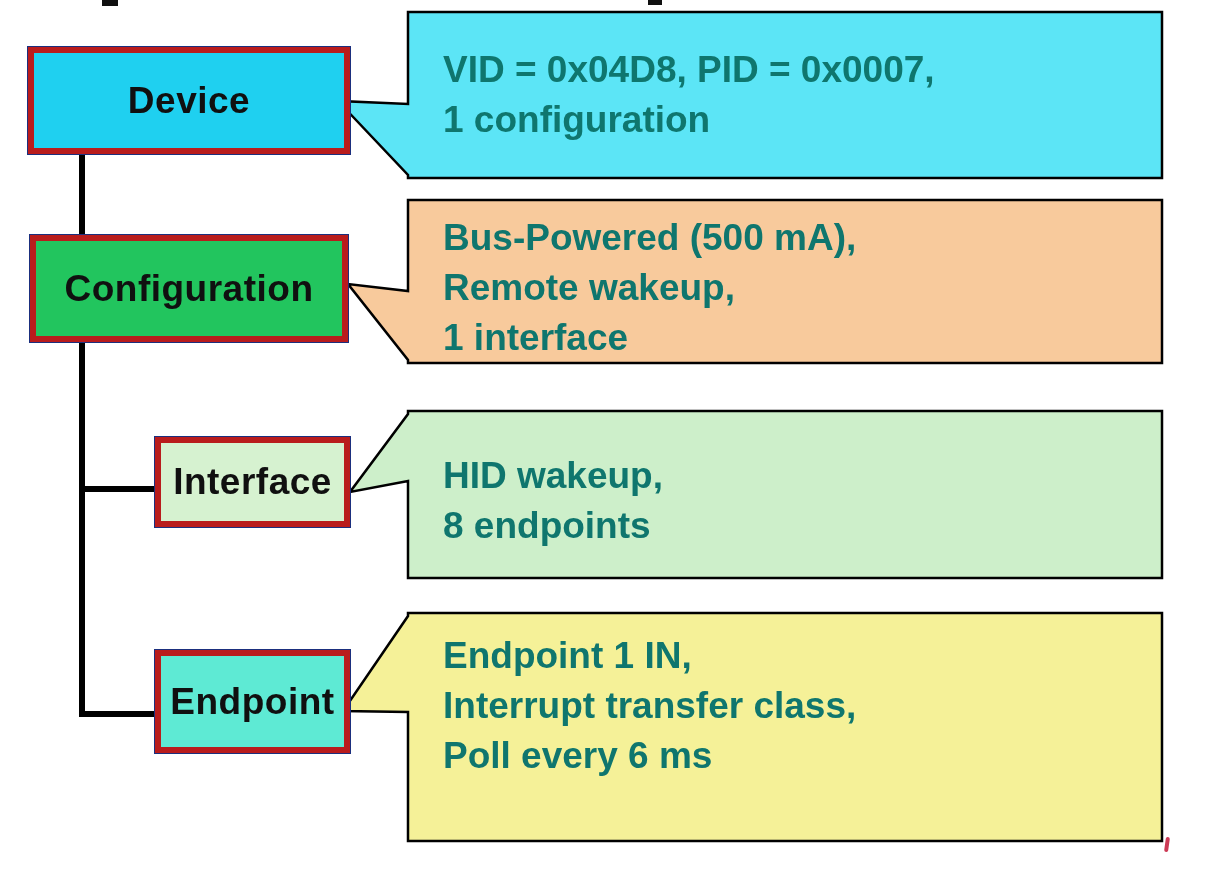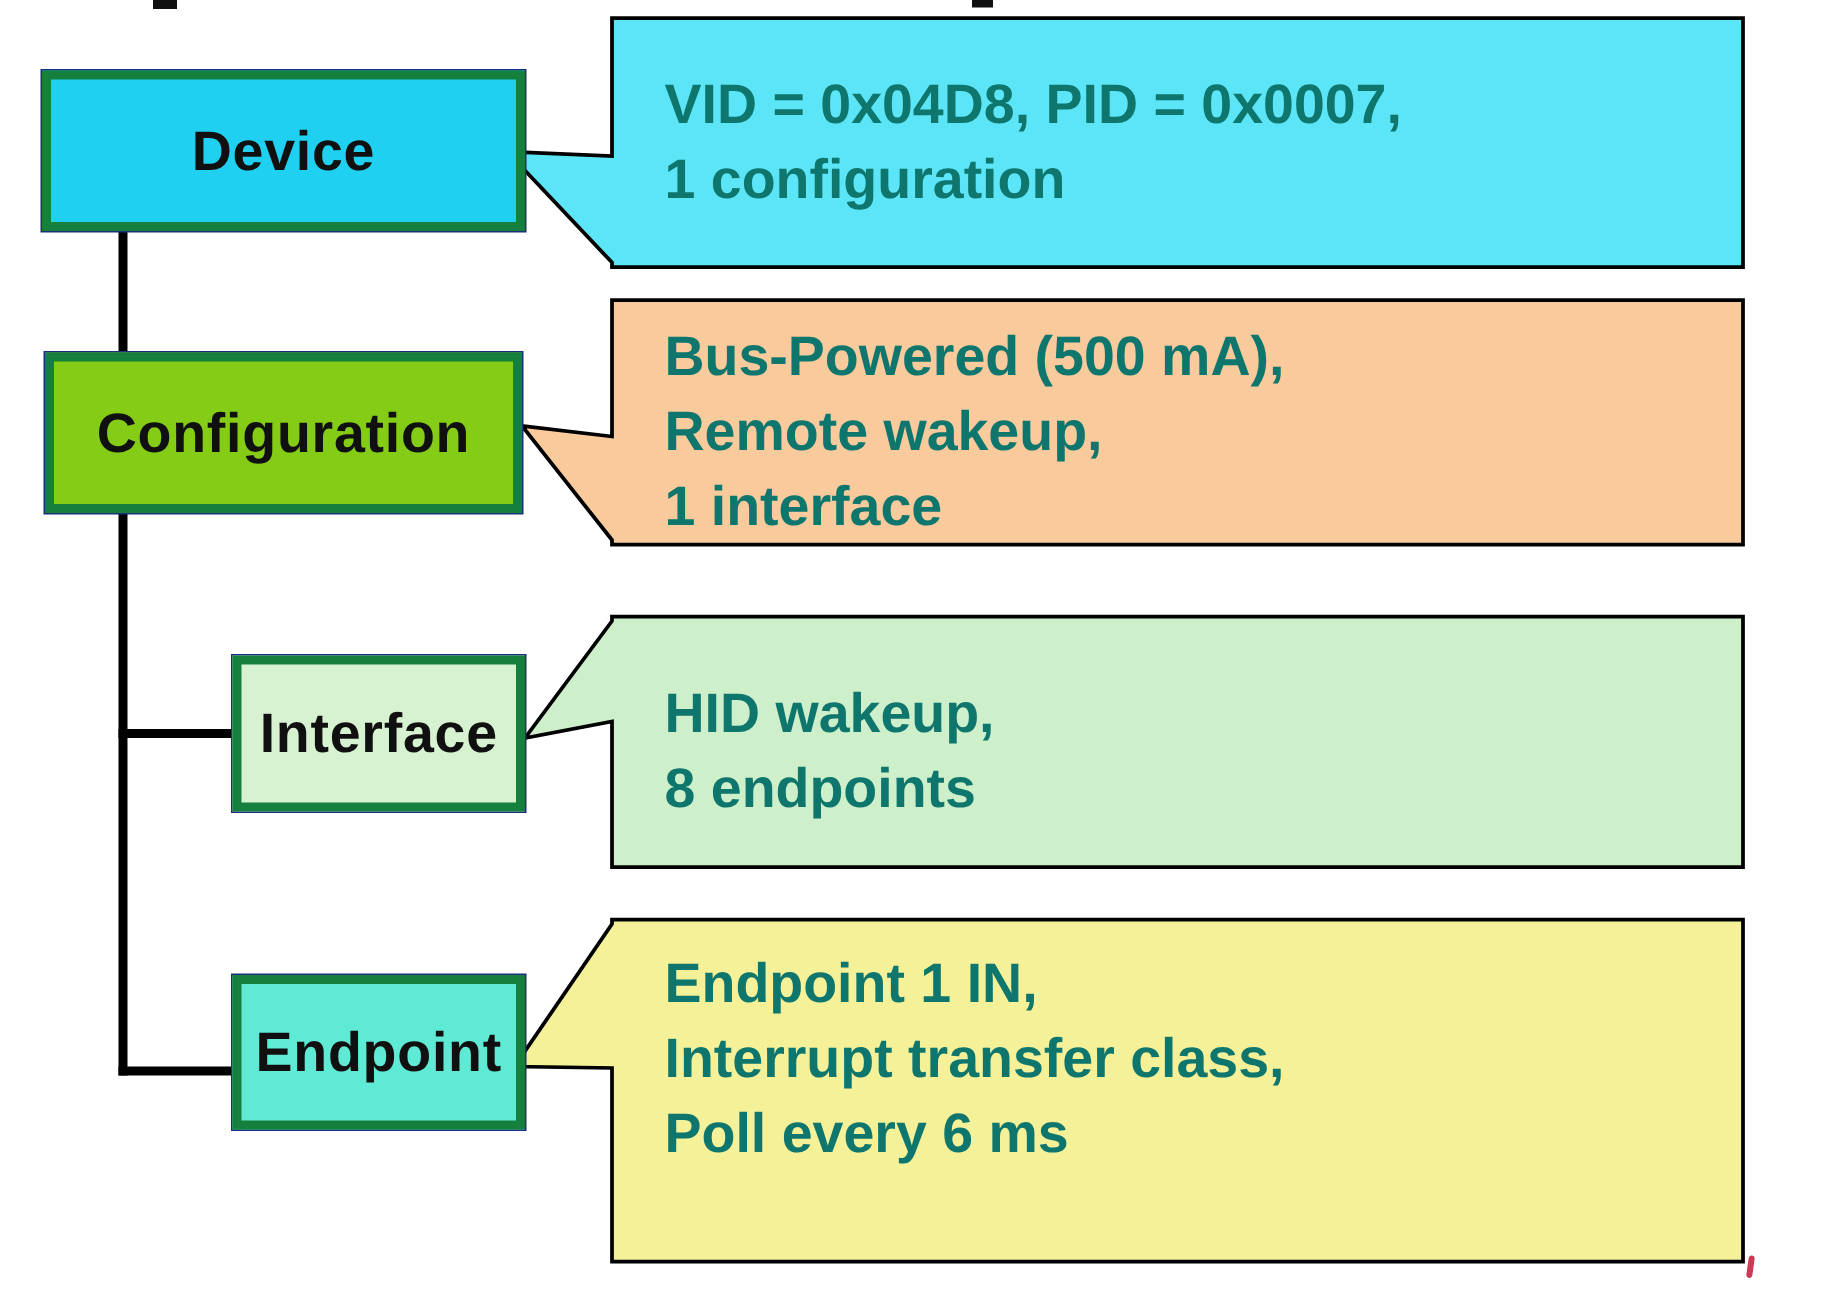--- a/index.html
+++ b/index.html
@@ -10,29 +10,29 @@
     position:relative;
     overflow:hidden;
   }
   .canvas{position:absolute;left:0;top:0;width:1225px;height:875px;}
   .layer{position:absolute;left:0;top:0;}
 
   
   .node{
     position:absolute;
     box-sizing:border-box;
-    border:6px solid #15803d;
+    border:6px solid #b91c1c;
     box-shadow:0 0 0 1px #1b2f7e;
     display:flex;align-items:center;justify-content:center;
     font-weight:bold;font-size:37px;color:#101010;
     letter-spacing:0.5px;
   }
   .node-device{left:28px;top:47px;width:322px;height:107px;}
   .node-configuration{left:30px;top:235px;width:318px;height:107px;}
-  .node-interface{left:155px;top:437px;width:195px;height:104px;text-align:center;}
+  .node-interface{left:155px;top:437px;width:195px;height:90px;text-align:center;}
   .node-endpoint{left:155px;top:650px;width:195px;height:103px;}
 
   
   .callout-text{
     position:absolute;left:443px;
     font-weight:bold;font-size:37px;line-height:50px;color:#0f766e;
     white-space:nowrap;
   }
   .callout-text .line{display:block;}
   .ct-device{top:45px;}
@@ -63,21 +63,21 @@
 
     <path class="callout-shape" d="M408 12 H1162 V178 H408 V175 L338 101 L408 104 Z" fill="#5ce5f6"></path>
     <path class="callout-shape" d="M408 200 H1162 V363 H408 V360 L348 284 L408 291 Z" fill="#f8ca9c"></path>
     <path class="callout-shape" d="M408 411 H1162 V578 H408 V481 L350 492 L408 414 Z" fill="#cdefca"></path>
     <path class="callout-shape" d="M408 613 H1162 V841 H408 V712 L343 711 L408 616 Z" fill="#f5f198"></path>
   </svg>
 
   <div class="node node-device" style="background: rgb(31, 208, 240);">
     <span>Device</span>
   </div>
-  <div class="node node-configuration" style="background: #84cc16;">
+  <div class="node node-configuration" style="background: #22c55e;">
     <span>Configuration</span>
   </div>
   <div class="node node-interface" style="background: rgb(214, 242, 208);">
     <span>Interface</span>
   </div>
   <div class="node node-endpoint" style="background: #5eead4;">
     <span>Endpoint</span>
   </div>
 
   <div class="callout-text ct-device">

